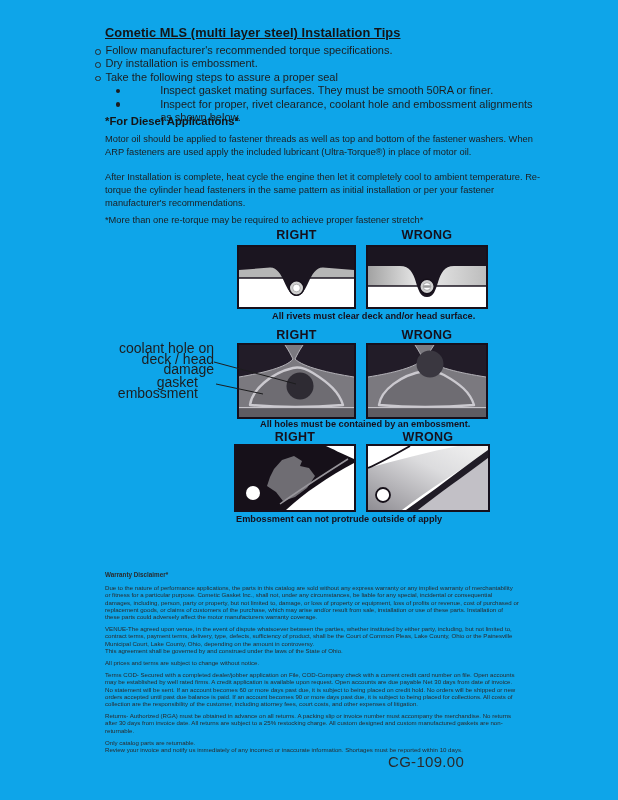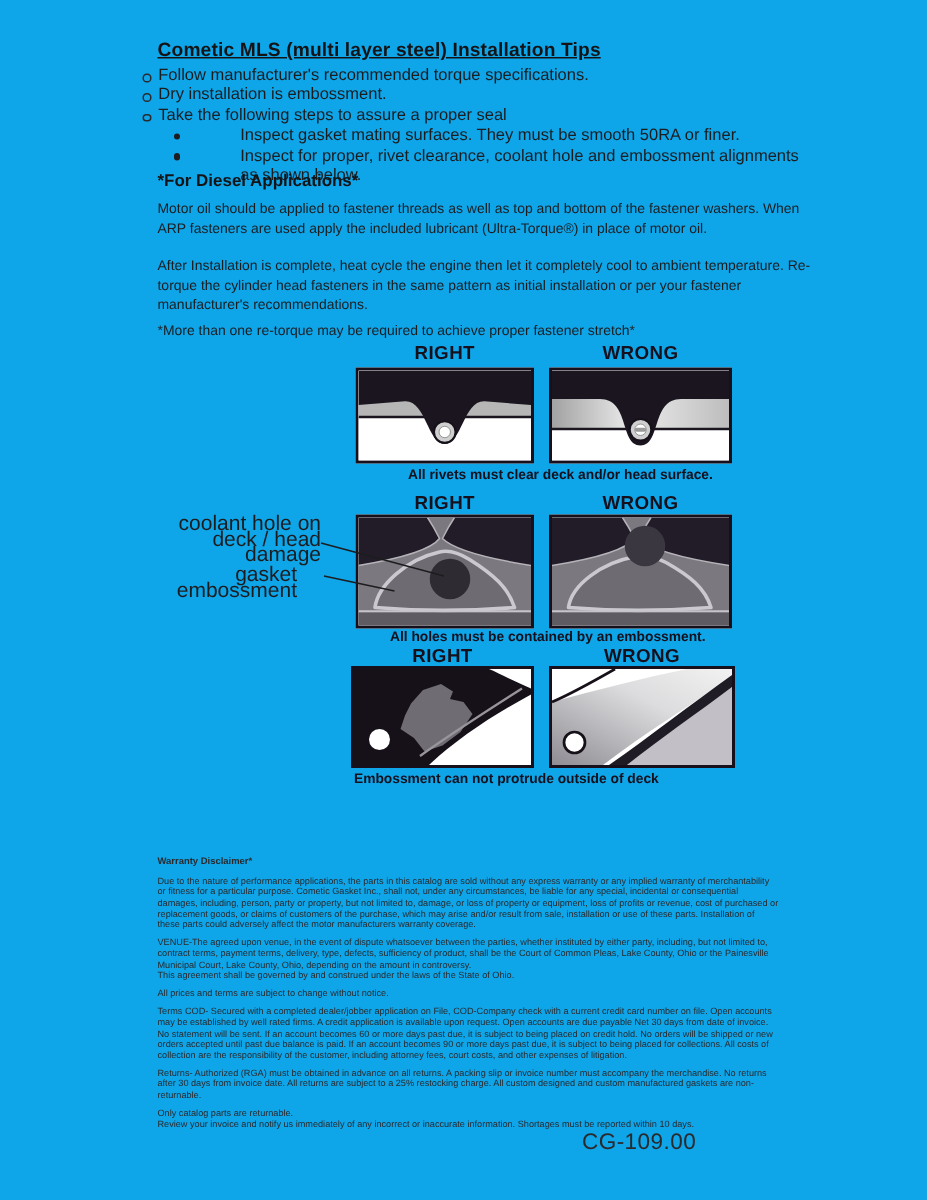--- a/index.html
+++ b/index.html
@@ -171,21 +171,21 @@
       <rect width="120" height="64" fill="#ffffff"></rect>
       <path d="M0,22 C30,14 60,6 90,0 H120 V6 C92,24 60,44 34,64 H0 Z" fill="url(#g3w)"></path>
       <path d="M42,0 C28,8 14,16 0,22" stroke="#161019" stroke-width="1.8" fill="none"></path>
       <path d="M50,64 C72,46 98,28 120,12 V64 Z" fill="#c2c0c6"></path>
       <path d="M38,64 C64,46 92,24 120,4 V12 C96,30 70,48 50,64 Z" fill="#201c26"></path>
       <circle cx="15" cy="49" r="7" fill="#ffffff" stroke="#161019" stroke-width="1.8"></circle>
     </svg>
   </div>
 
   <div class="abs" style="left:236px;top:514px;">
-    <div class="caption">Embossment can not protrude outside of deck</div>
+    <div class="caption">Embossment can not protrude outside of apply</div>
   </div>
 
   <div class="abs disc" style="left:105px;top:571px;width:414px;">
     <div class="dh">Warranty Disclaimer*</div>
     <p>Due to the nature of performance applications, the parts in this catalog are sold without any express warranty or any implied warranty of merchantability or fitness for a particular purpose.  Cometic Gasket Inc., shall not, under any circumstances, be liable for any special, incidental or consequential damages, including, person, party or property, but not limited to, damage, or loss of property or equipment, loss of profits or revenue, cost of purchased or replacement goods, or claims of customers of the purchase, which may arise and/or result from sale, installation or use of these parts.  Installation of these parts could adversely affect the motor manufacturers warranty coverage.</p>
     <p class="tight">VENUE-The agreed upon venue, in the event of dispute whatsoever between the parties, whether instituted by either party, including, but not limited to, contract terms, payment terms, delivery, type, defects, sufficiency of product, shall be the Court of Common Pleas, Lake County, Ohio or the Painesville Municipal Court, Lake County, Ohio, depending on the amount in controversy.</p>
     <p>This agreement shall be governed by and construed under the laws of the State of Ohio.</p>
     <p>All prices and terms are subject to change without notice.</p>
     <p>Terms COD- Secured with a completed dealer/jobber application on File, COD-Company check with a current credit card number on file.  Open accounts may be established by well rated firms.  A credit application is available upon request.  Open accounts are due payable Net 30 days from date of invoice.  No statement will be sent.  If an account becomes 60 or more days past due, it is subject to being placed on credit hold.  No orders will be shipped or new orders accepted until past due balance is paid.  If an account becomes 90 or more days past due, it is subject to being placed for collections.  All costs of collection are the responsibility of the customer, including attorney fees, court costs, and other expenses of litigation.</p>
     <p>Returns- Authorized (RGA) must be obtained in advance on all returns.  A packing slip or invoice number must accompany the merchandise.  No returns after 30 days from invoice date.  All returns are subject to a 25% restocking charge.  All custom designed and custom manufactured gaskets are non-returnable.</p>

